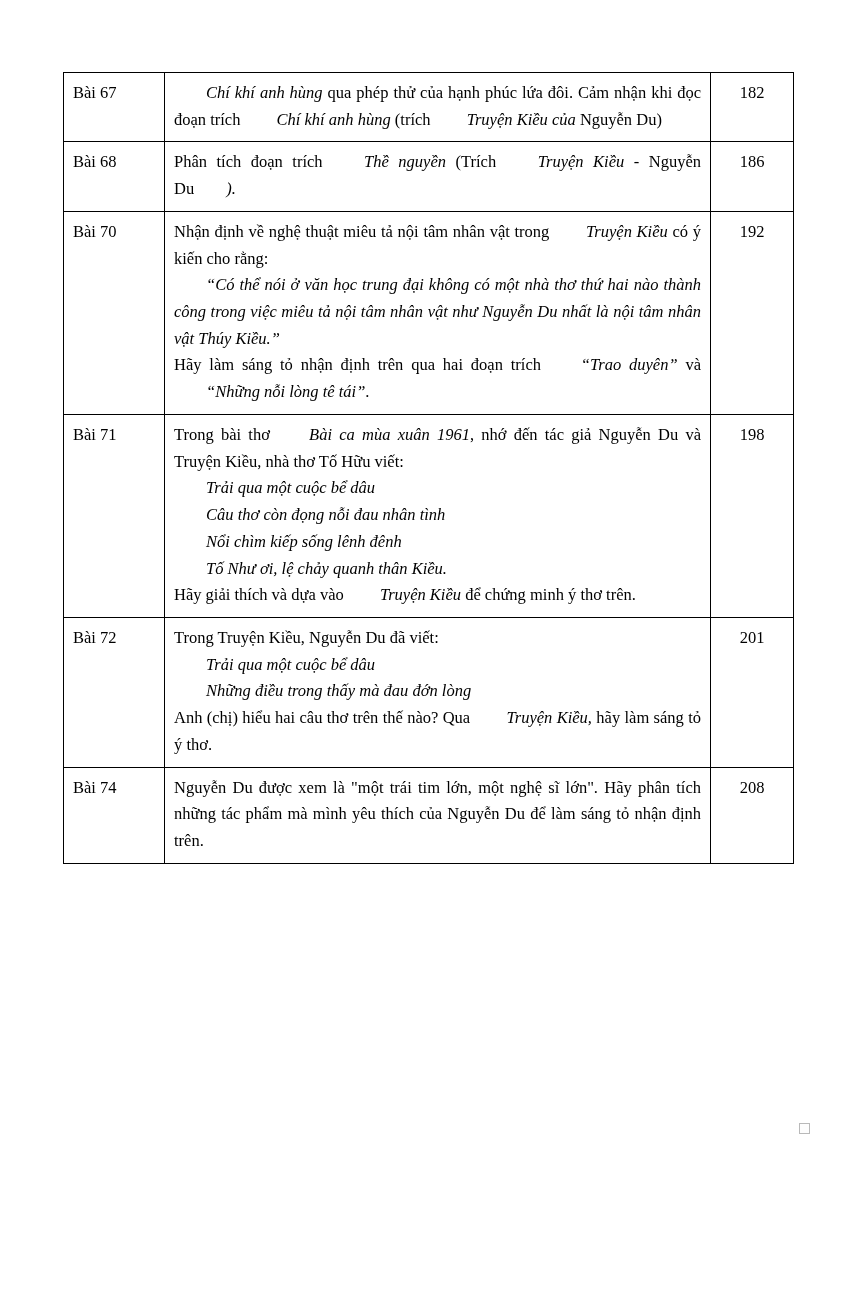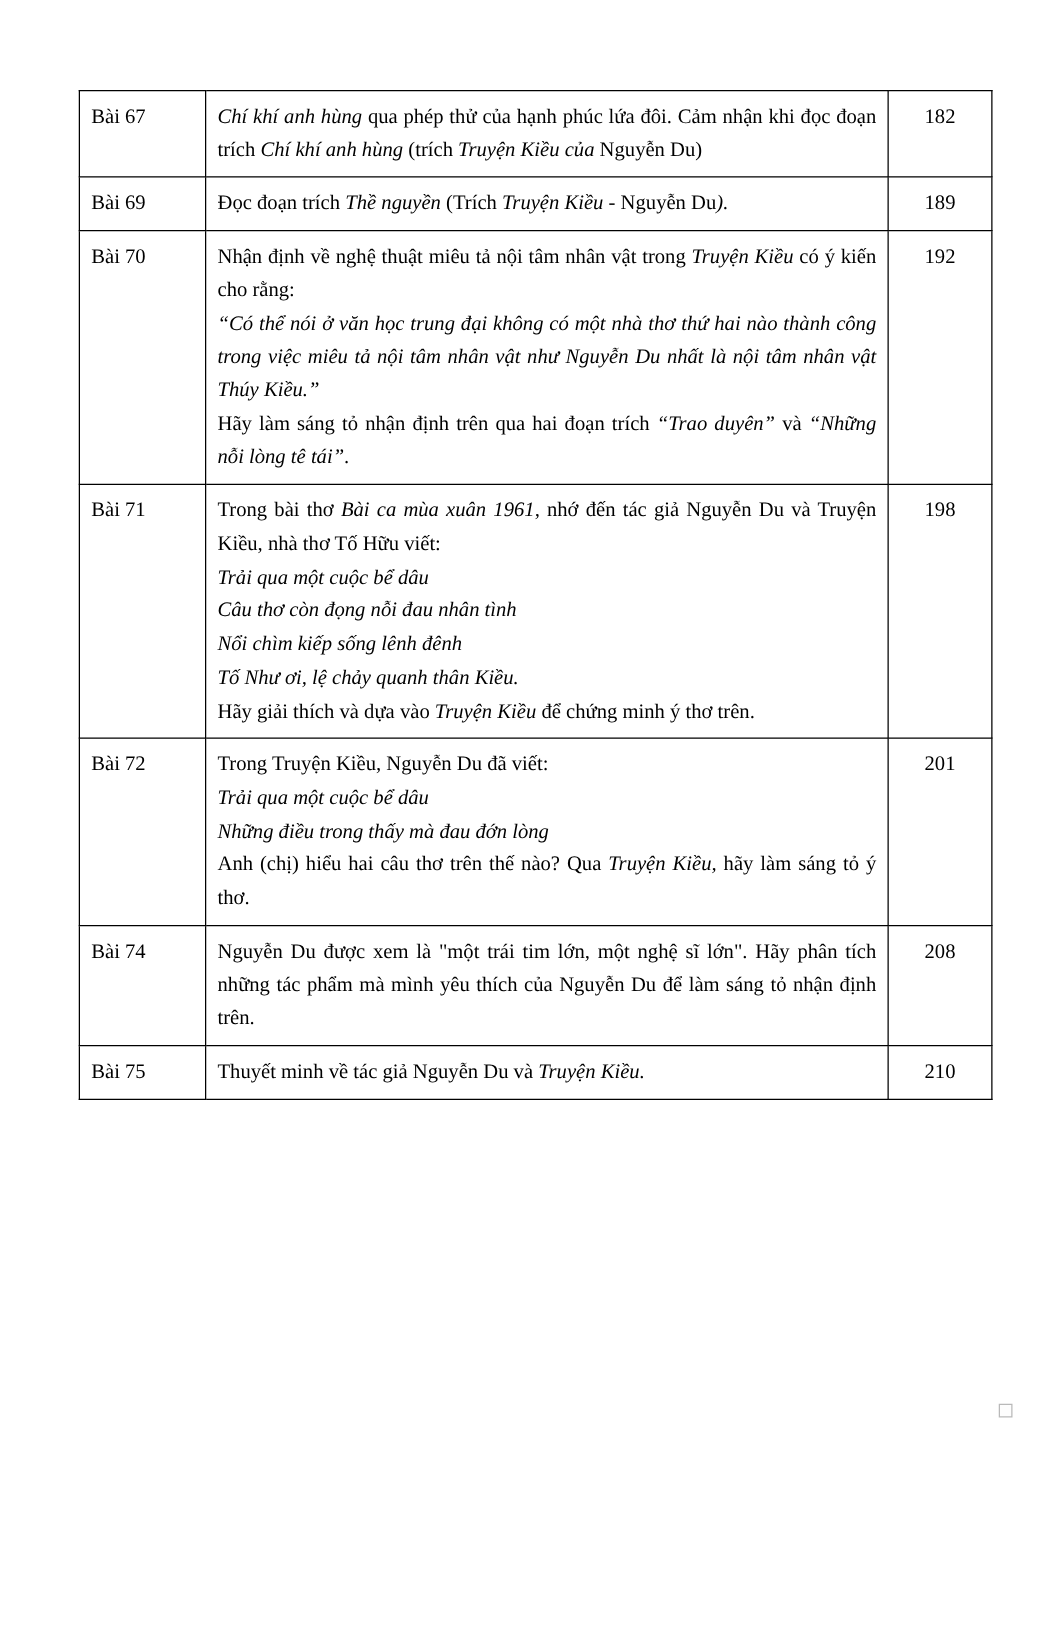--- a/index.html
+++ b/index.html
@@ -46,21 +46,21 @@
   td.body {
     text-align: justify;
     text-justify: inter-word;
     hyphens: none;
   }
   td.pageno {
     text-align: center;
     padding-left: 11px;
     white-space: nowrap;
   }
-  .it { font-style: italic; }
+  .it { font-style: italic; margin-left: 32px; }
   .ln { display: block; }
   .ln.just { text-align: justify; }
 
   
   .corner-mark {
     position: absolute;
     right: 37px;
     bottom: 72px;
     width: 9px;
     height: 9px;
@@ -80,25 +80,25 @@
     </colgroup>
     <tbody id="toc-body">
         <tr>
           <td class="label">Bài 67</td>
           <td class="body">
             <span class="ln just"><span class="it">Chí khí anh hùng</span><span> qua phép thử của hạnh phúc lứa đôi. Cảm nhận khi đọc đoạn trích </span><span class="it">Chí khí anh hùng</span><span> (trích </span><span class="it">Truyện Kiều của</span><span> Nguyễn Du)</span></span>
           </td>
           <td class="pageno">182</td>
         </tr>
         <tr>
-          <td class="label">Bài 69</td>
+          <td class="label">Bài 68</td>
           <td class="body">
-            <span class="ln just"><span>Đọc đoạn trích </span><span class="it">Thề nguyền</span><span> (Trích </span><span class="it">Truyện Kiều</span><span> - Nguyễn Du</span><span class="it">).</span></span>
+            <span class="ln just"><span>Phân tích đoạn trích </span><span class="it">Thề nguyền</span><span> (Trích </span><span class="it">Truyện Kiều</span><span> - Nguyễn Du</span><span class="it">).</span></span>
           </td>
-          <td class="pageno">189</td>
+          <td class="pageno">186</td>
         </tr>
         <tr>
           <td class="label">Bài 70</td>
           <td class="body">
             <span class="ln just"><span>Nhận định về nghệ thuật miêu tả nội tâm nhân vật trong </span><span class="it">Truyện Kiều</span><span> có ý kiến cho rằng:</span></span>
             <span class="ln just"><span class="it">“Có thể nói ở văn học trung đại không có một nhà thơ thứ hai nào thành công trong việc miêu tả nội tâm nhân vật như Nguyễn Du nhất là nội tâm nhân vật Thúy Kiều.”</span></span>
             <span class="ln just"><span>Hãy làm sáng tỏ nhận định trên qua hai đoạn trích </span><span class="it">“Trao duyên”</span><span> và </span><span class="it">“Những nỗi lòng tê tái”</span><span>.</span></span>
           </td>
           <td class="pageno">192</td>
         </tr>
@@ -124,23 +124,16 @@
           </td>
           <td class="pageno">201</td>
         </tr>
         <tr>
           <td class="label">Bài 74</td>
           <td class="body">
             <span class="ln just"><span>Nguyễn Du được xem là "một trái tim lớn, một nghệ sĩ lớn". Hãy phân tích những tác phẩm mà mình yêu thích của Nguyễn Du để làm sáng tỏ nhận định trên.</span></span>
           </td>
           <td class="pageno">208</td>
         </tr>
-        <tr>
-          <td class="label">Bài 75</td>
-          <td class="body">
-            <span class="ln just"><span>Thuyết minh về tác giả Nguyễn Du và </span><span class="it">Truyện Kiều.</span></span>
-          </td>
-          <td class="pageno">210</td>
-        </tr>
       </tbody>
   </table>
   <div class="corner-mark"></div>
 </div>
 
 </body></html>

